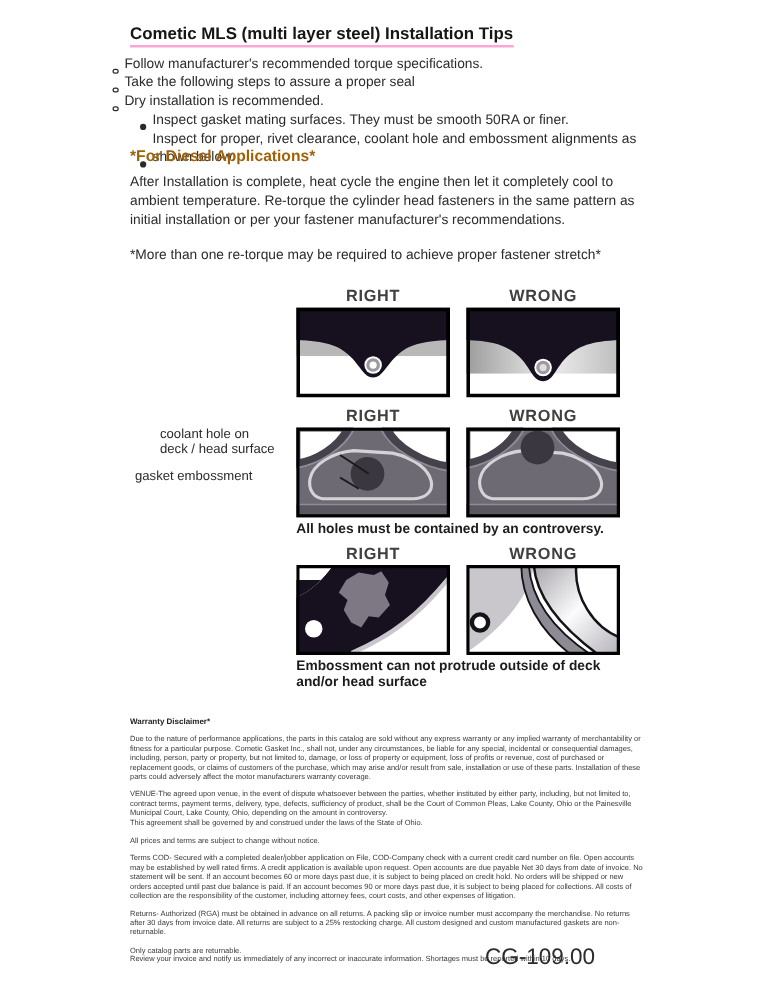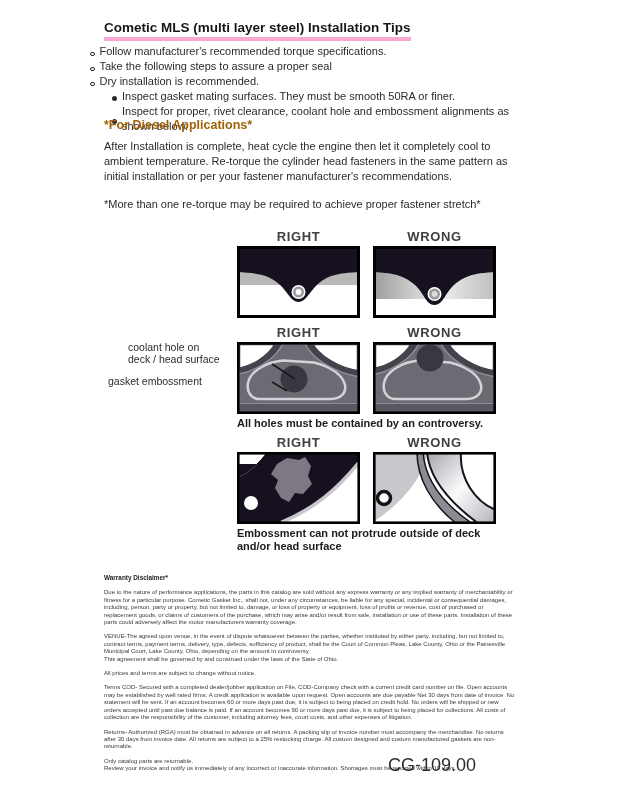--- a/index.html
+++ b/index.html
@@ -5,24 +5,24 @@
   * { margin:0; padding:0; box-sizing:border-box; }
   html,body { background:#e8e8e8; }
   .page {
     position:relative; width:618px; height:800px; margin:0 auto;
     background:#ffffff; overflow:hidden;
     font-family:"Liberation Sans", sans-serif; color:#2b2b2b;
   }
   .title-wrap { position:absolute; left:104px; top:18px; }
   .doc-title {
     font-size:13.5px; font-weight:bold; color:#161616;
-    border-bottom:4px solid #f9a8d4; padding-bottom:2px; display:inline-block;
+    border-bottom:2px solid #f9a8d4; padding-bottom:2px; display:inline-block;
   }
   .tips { position:absolute; left:90px; top:44px; width:440px; font-size:11px; line-height:15px; }
-  .bullet-row { display:flex; align-items:center; }
+  .bullet-row { display:flex; align-items:flex-end; }
   .bullet-row.sub { padding-left:22px; }
   .b-hollow {
     width:4.5px; height:4.5px; border:1.2px solid #2b2b2b; border-radius:50%;
     display:inline-block; margin:4.5px 5px 0 0; flex:0 0 auto;
   }
   .b-solid {
     width:5px; height:5px; background:#2b2b2b; border-radius:50%;
     display:inline-block; margin:4.5px 5px 0 0; flex:0 0 auto;
   }
   .diesel { position:absolute; left:104px; top:118px; width:426px; font-size:11px; line-height:15px; }

